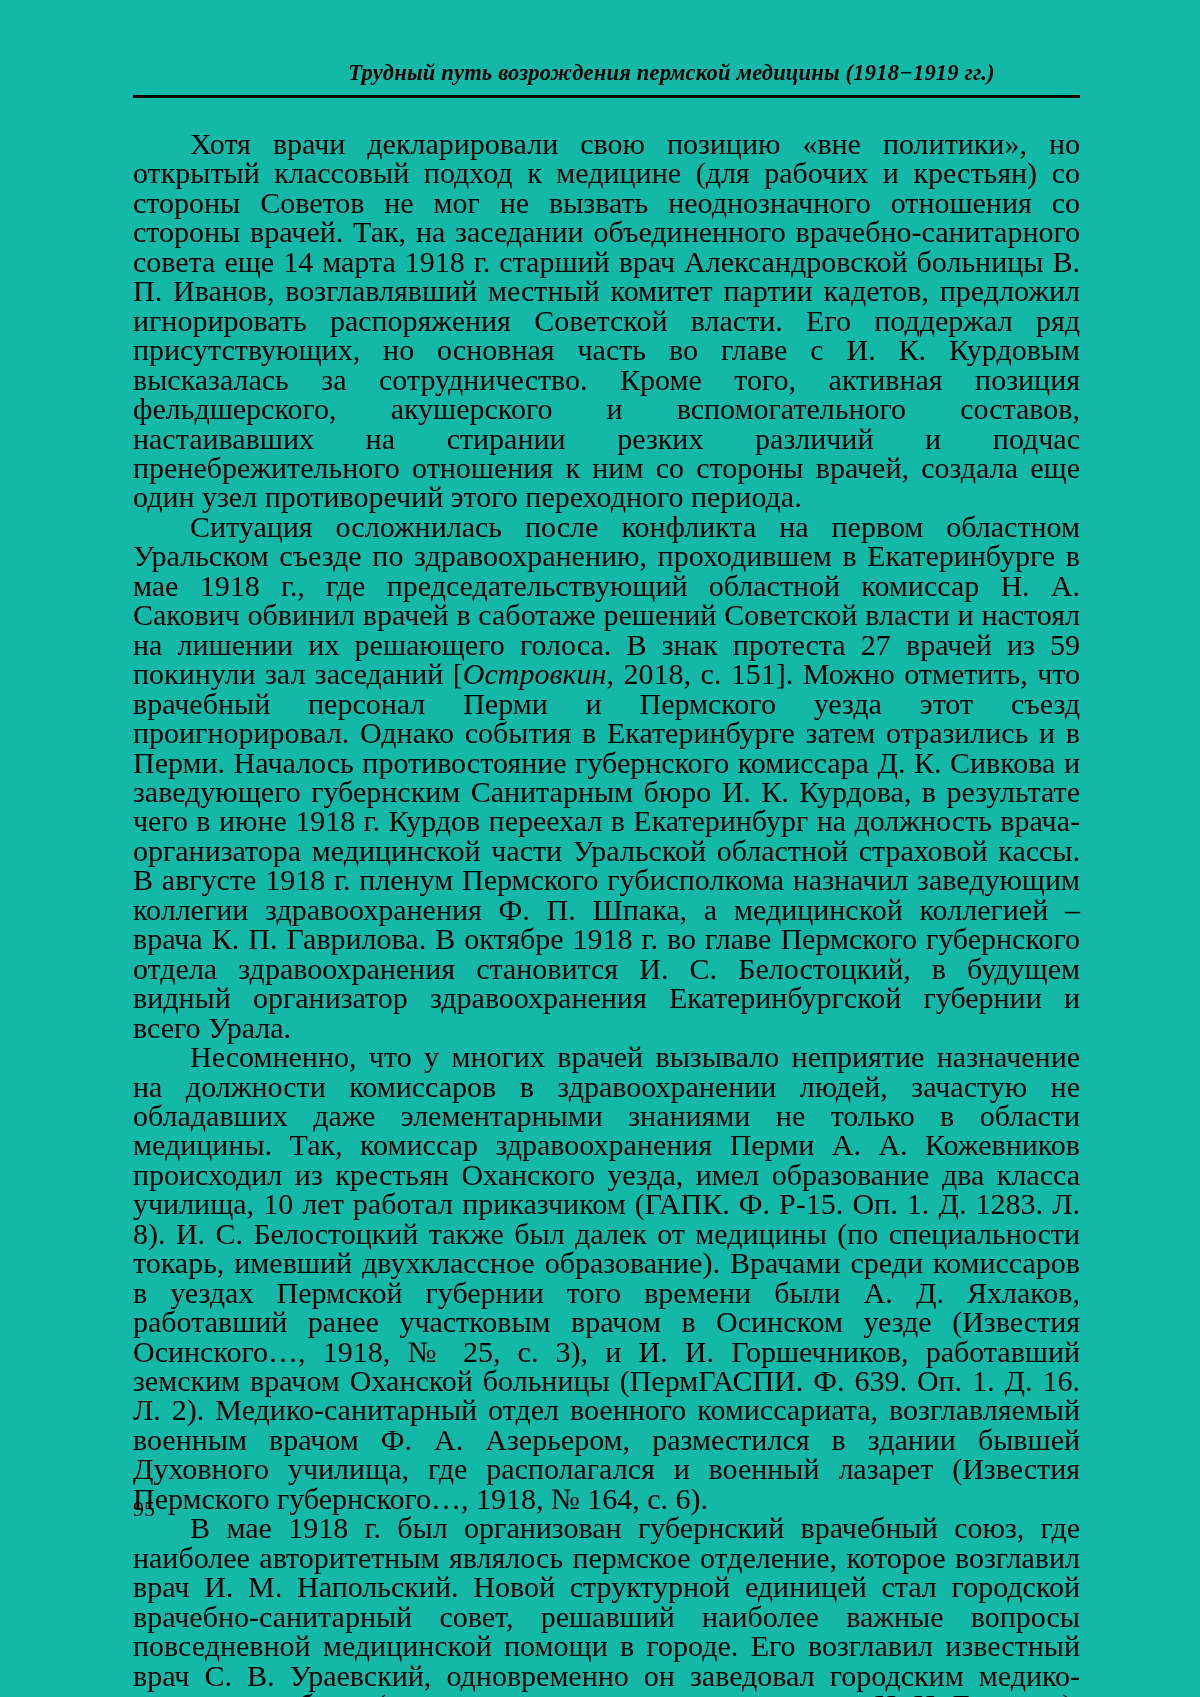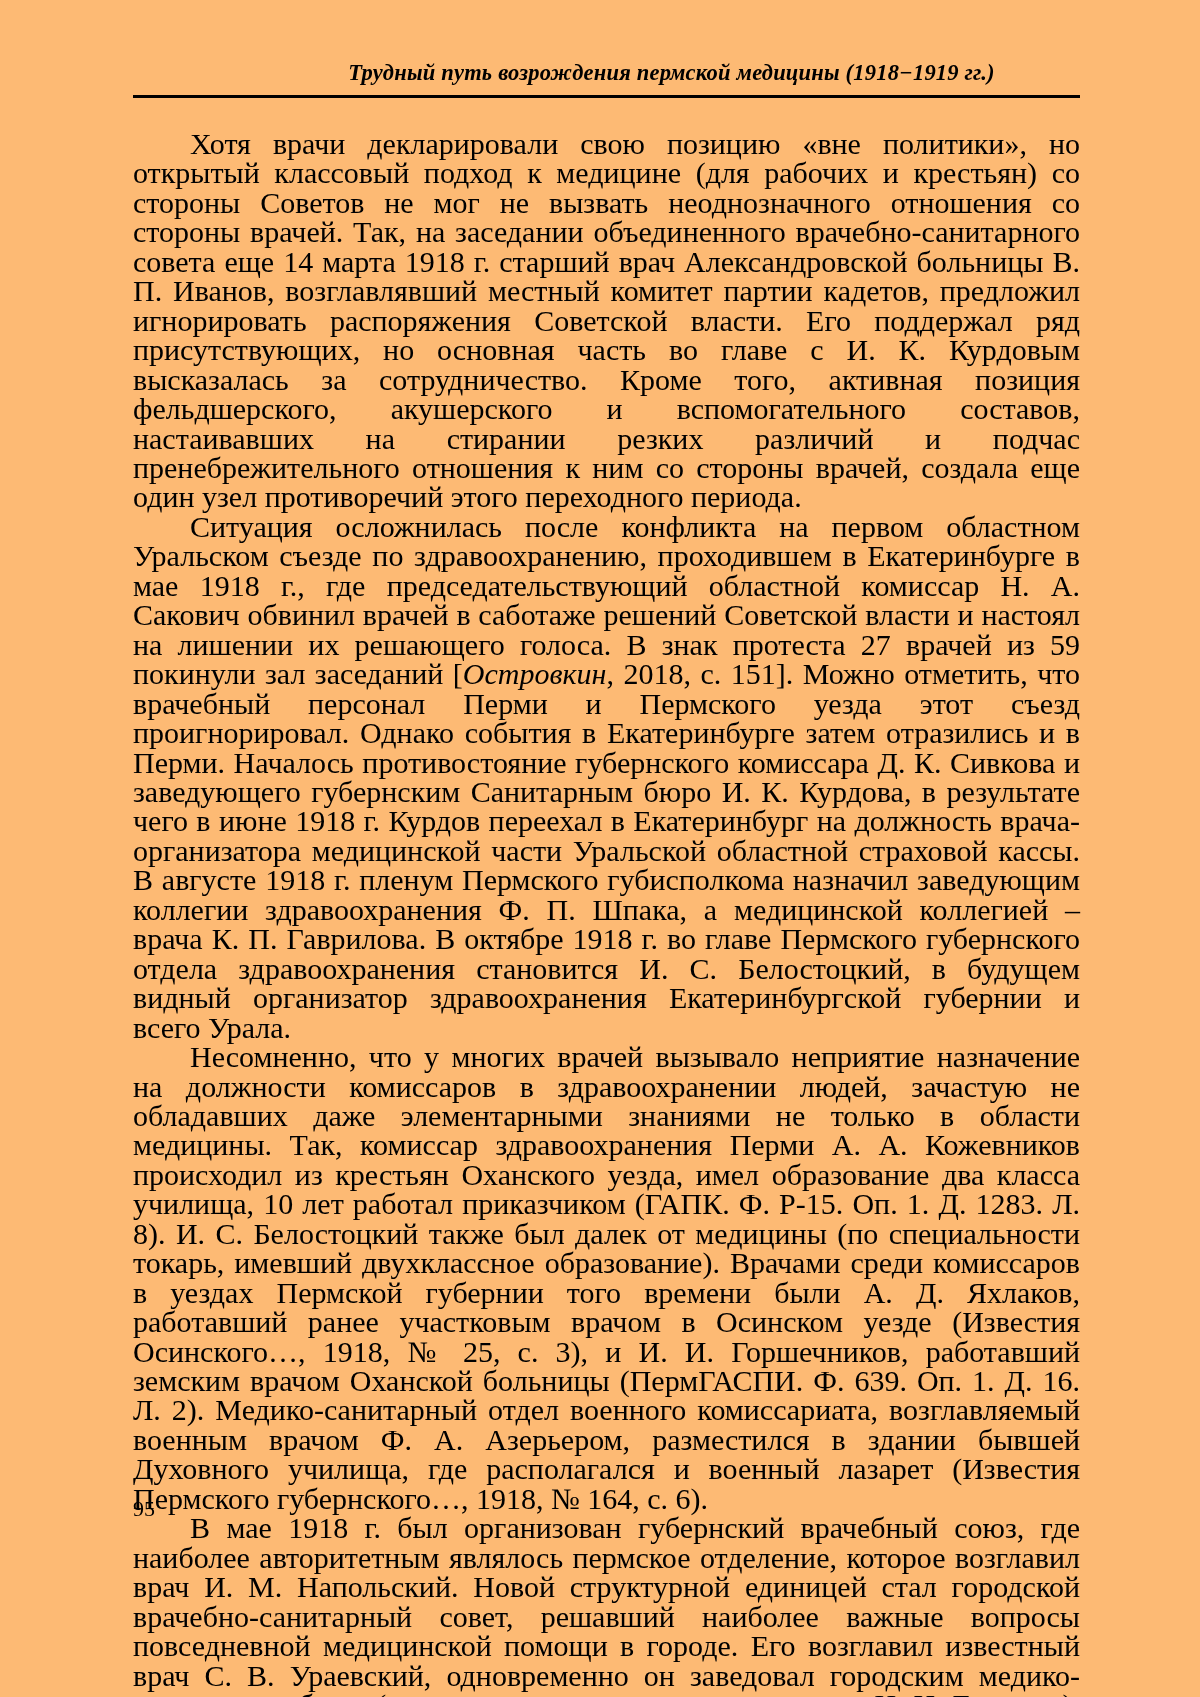--- a/index.html
+++ b/index.html
@@ -2,21 +2,21 @@
 <html lang="ru"><head>
 <meta charset="utf-8">
 <style>
   * { box-sizing: border-box; }
   html, body { margin: 0; padding: 0; background: #ffffff; }
   .page {
     position: relative;
     width: 1200px;
     height: 1697px;
     margin: 0 auto;
-    background: #fdba74;
+    background: #14b8a6;
     color: #000000;
     font-family: "Liberation Serif", "DejaVu Serif", serif;
     overflow: hidden;
   }
   .page-header {
     position: absolute;
     top: 60px;
     left: 133px;
     width: 947px;
   }

